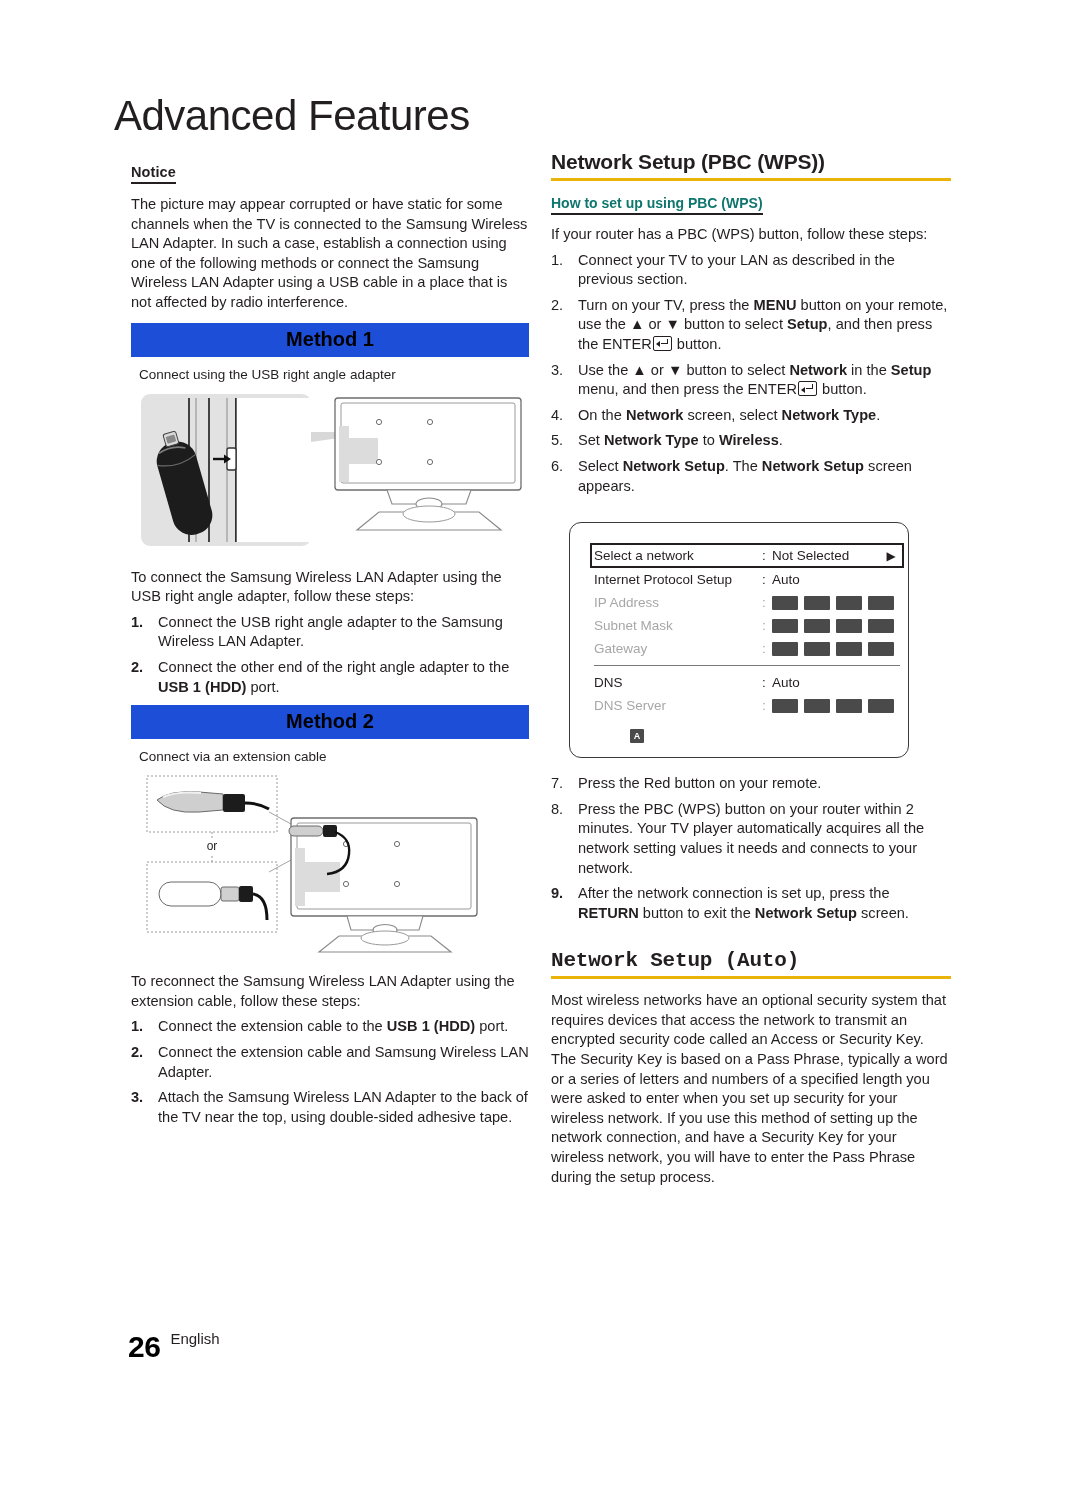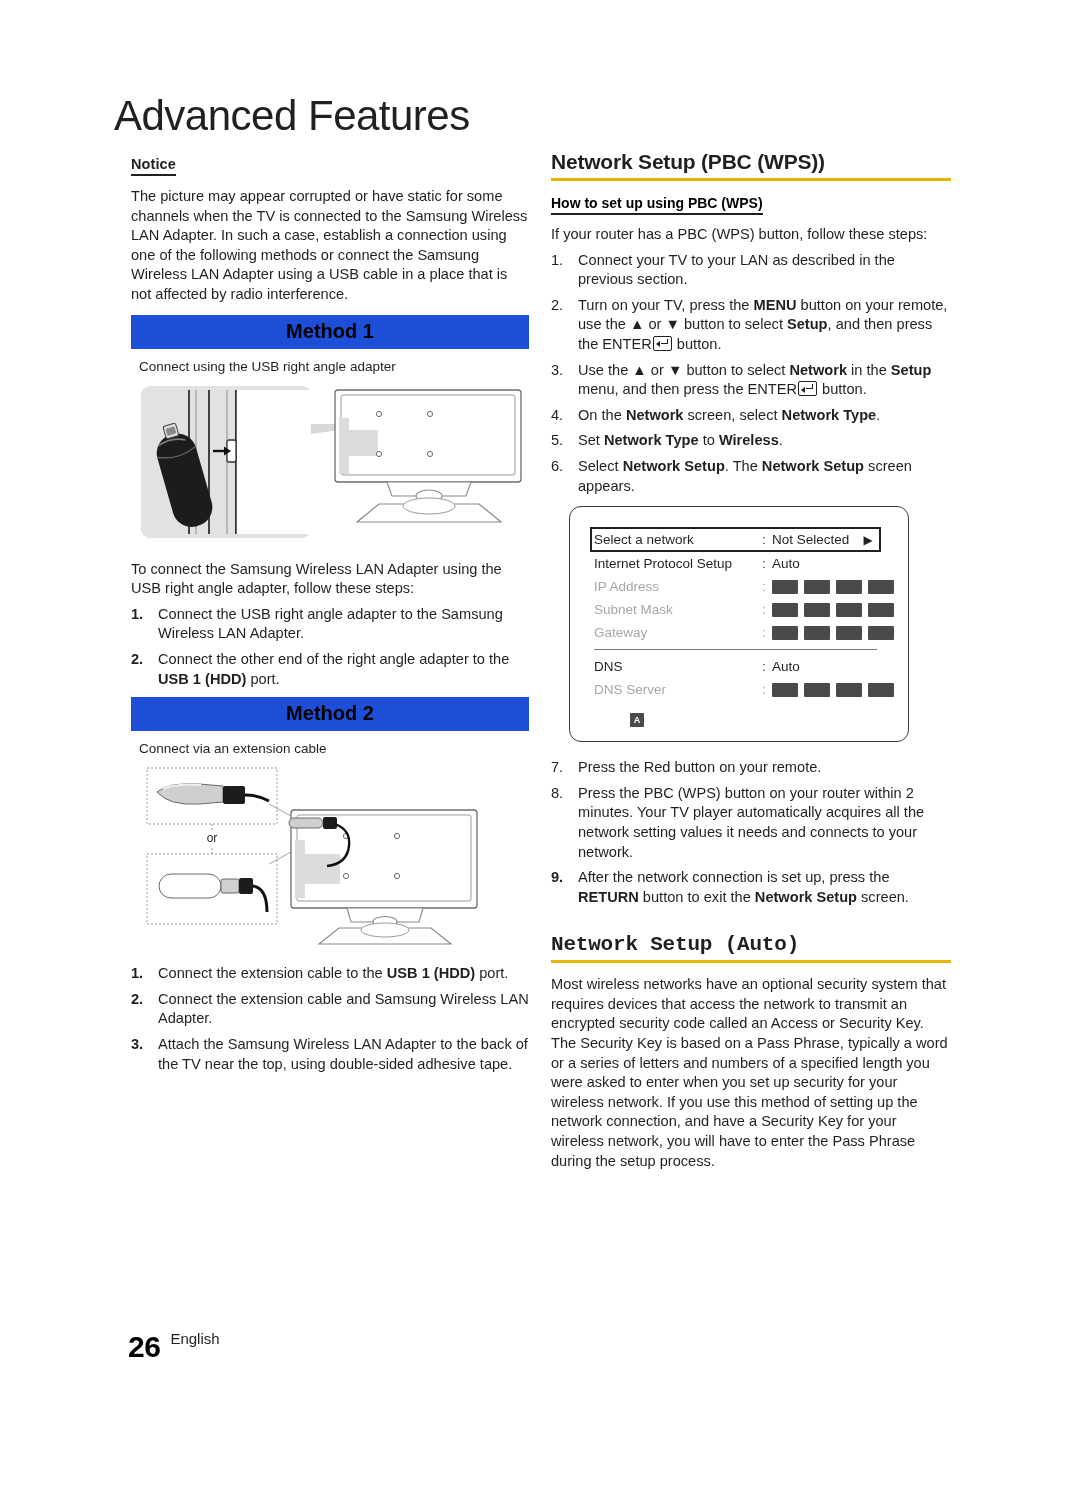--- a/index.html
+++ b/index.html
@@ -29,21 +29,21 @@
     font-weight: 300;
     letter-spacing: -0.5px;
     color: #231f20;
     line-height: 1;
   }
 
   
   .col-left {
     position: absolute;
     left: 131px;
-    top: 155px;
+    top: 163px;
     width: 398px;
   }
   .col-right {
     position: absolute;
     left: 551px;
     top: 150px;
     width: 400px;
   }
 
   
@@ -62,21 +62,21 @@
     font-weight: 700;
     color: #231f20;
     margin: 0;
     padding-bottom: 4px;
     border-bottom: 3px solid #eab308;
     letter-spacing: -0.2px;
   }
   .h-sub {
     font-size: 14px;
     font-weight: 700;
-    color: #000000;
+    color: #0f766e;
     display: inline-block;
     border-bottom: 2px solid #231f20;
     padding-bottom: 2px;
     margin: 14px 0 10px 0;
   }
 
   
   p.body {
     font-size: 14.6px;
     line-height: 19.6px;
@@ -120,22 +120,22 @@
   }
 
   
   .figure { margin: 0 0 14px 0; text-align: right; }
 
   
   .osd {
     border: 1.5px solid #3a3a3a;
     border-radius: 12px;
     width: 340px;
-    margin: 10px 0 16px 18px;
-    padding: 20px 31px 14px 24px;
+    margin: 26px 0 16px 18px;
+    padding: 20px 8px 14px 24px;
     box-sizing: border-box;
     background: #ffffff;
   }
   .osd-row {
     display: flex;
     align-items: center;
     height: 23px;
     font-size: 13.5px;
     color: #231f20;
     box-sizing: border-box;
@@ -339,20 +339,21 @@
         <rect x="184" y="53" width="14" height="12" rx="2" fill="#1c1c1c"></rect>
         <path d="M196 60 q16 6 14 22 q-2 18 -22 20" fill="none" stroke="#111" stroke-width="2.4"></path>
 
         <path d="M208 144 h76 l-4 14 h-68 Z" fill="#ffffff" stroke="#8a8a8a" stroke-width="1.1"></path>
         <ellipse cx="246" cy="158" rx="12" ry="5.5" fill="#ffffff" stroke="#8a8a8a" stroke-width="1.1"></ellipse>
         <path d="M180 180 l20 -16 h92 l20 16 Z" fill="#ffffff" stroke="#8a8a8a" stroke-width="1.2"></path>
         <ellipse cx="246" cy="166" rx="24" ry="7" fill="#ffffff" stroke="#9a9a9a" stroke-width="1"></ellipse>
       </svg>
     </div>
 
+    <p class="body tight">To reconnect the Samsung Wireless LAN Adapter using the extension cable, follow these steps:</p>
 
     <ol class="num-list">
       <li class="num-item">
         <span class="marker bold">1.</span>
         <span class="txt"><span>Connect the extension cable to the </span><b>USB 1 (HDD)</b><span> port.</span></span>
       </li>
       <li class="num-item">
         <span class="marker bold">2.</span>
         <span class="txt"><span>Connect the extension cable and Samsung Wireless LAN Adapter.</span></span>
       </li>

